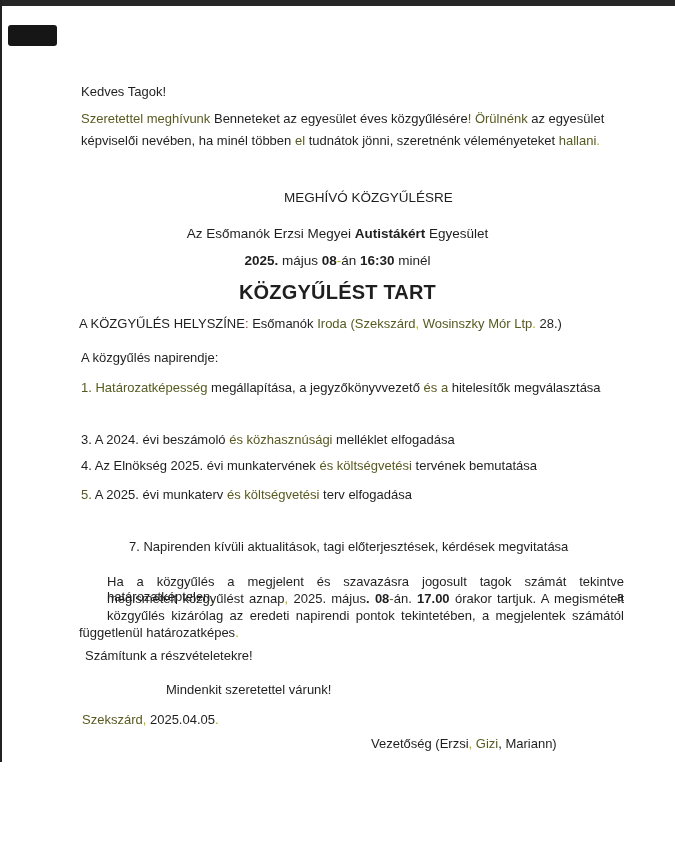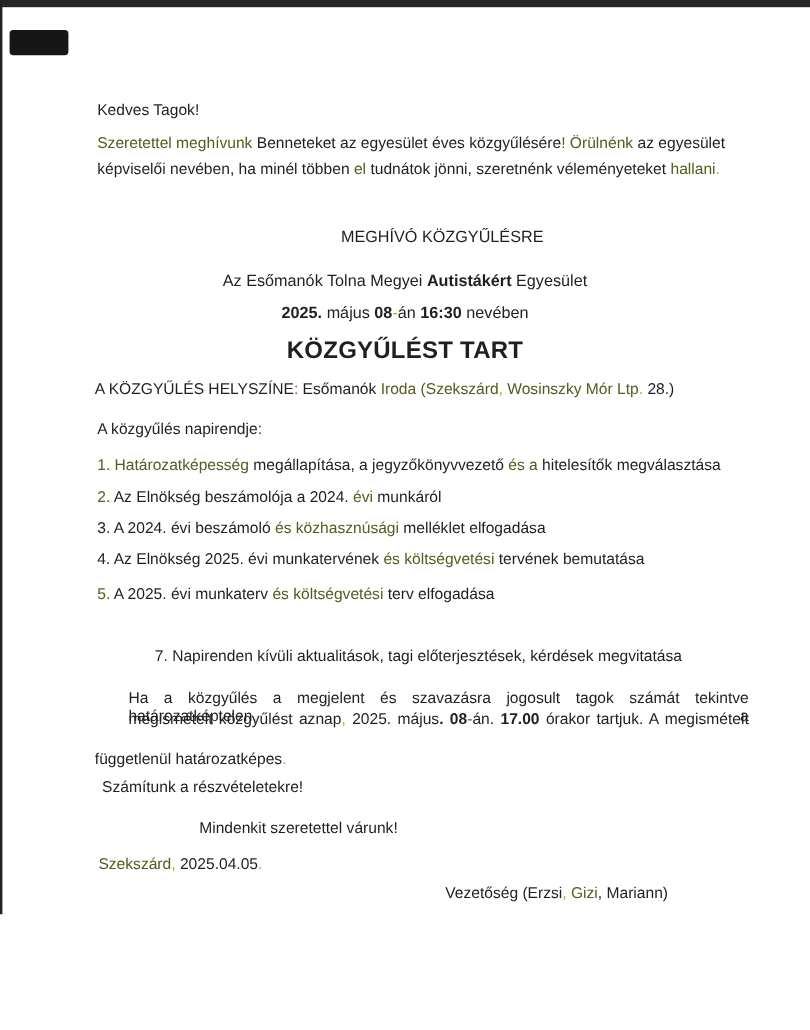--- a/index.html
+++ b/index.html
@@ -48,63 +48,63 @@
   </div>
   <div class="line" style="left:81px;top:133px;">
     <span>képviselői nevében, ha minél többen </span><span class="o">el</span><span> tudnátok jönni, szeretnénk véleményeteket </span><span class="o">hallani</span><span class="y">.</span>
   </div>
 
   <div class="center fs14" style="top:190px;margin-left:31px;">
     <span>MEGHÍVÓ KÖZGYŰLÉSRE</span>
   </div>
 
   <div class="center fs14" style="top:226px;">
-    <span>Az Esőmanók Tolna Megyei </span><span class="b">Autistákért</span><span> Egyesület</span>
+    <span>Az Esőmanók Erzsi Megyei </span><span class="b">Autistákért</span><span> Egyesület</span>
   </div>
 
   <div class="center fs14" style="top:253px;">
-    <span class="b">2025.</span><span> május </span><span class="b">08</span><span class="y">-</span><span>án </span><span class="b">16:30</span><span> nevében</span>
+    <span class="b">2025.</span><span> május </span><span class="b">08</span><span class="y">-</span><span>án </span><span class="b">16:30</span><span> minél</span>
   </div>
 
   <div class="center subtitle" style="top:281px;">
     <span>KÖZGYŰLÉST TART</span>
   </div>
 
   <div class="line" style="left:79px;top:316px;">
     <span>A KÖZGYŰLÉS HELYSZÍNE</span><span class="r">:</span><span> Esőmanók </span><span class="o">Iroda (Szekszárd</span><span class="y">,</span><span class="o"> Wosinszky Mór Ltp</span><span class="y">.</span><span> 28.)</span>
   </div>
 
   <div class="line" style="left:81px;top:350px;">
     <span>A közgyűlés napirendje:</span>
   </div>
 
   <div class="line" style="left:81px;top:380px;">
     <span class="o">1. Határozatképesség</span><span> megállapítása, a jegyzőkönyvvezető </span><span class="o">és a</span><span> hitelesítők megválasztása</span>
-  </div>
-  <div class="line" style="left:81px;top:406px;">
-    <span class="o">2.</span><span> Az Elnökség beszámolója a 2024. </span><span class="o">évi</span><span> munkáról</span>
   </div>
   <div class="line" style="left:81px;top:432px;">
     <span>3. A 2024. évi beszámoló </span><span class="o">és közhasznúsági</span><span> melléklet elfogadása</span>
   </div>
   <div class="line" style="left:81px;top:458px;">
     <span>4. Az Elnökség 2025. évi munkatervének </span><span class="o">és költségvetési</span><span> tervének bemutatása</span>
   </div>
   <div class="line" style="left:81px;top:487px;">
     <span class="o">5.</span><span> A 2025. évi munkaterv </span><span class="o">és költségvetési</span><span> terv elfogadása</span>
   </div>
   <div class="line" style="left:81px;top:539px;margin-left:48px;">
     <span>7. Napirenden kívüli aktualitások, tagi előterjesztések, kérdések megvitatása</span>
   </div>
 
   <div class="wrapline just" style="left:79px;top:574px;width:517px;">
     <span>Ha a közgyűlés a megjelent és szavazásra jogosult tagok számát tekintve határozatképtelen</span><span class="y">,</span><span> a</span>
   </div>
   <div class="wrapline just" style="left:79px;top:591px;width:517px;">
     <span>megismételt közgyűlést aznap</span><span class="y">,</span><span> 2025. május</span><span class="b">. 08</span><span class="o">-</span><span>án. </span><span class="b">17.00</span><span> órakor tartjuk. A megismételt</span>
+  </div>
+  <div class="wrapline just" style="left:79px;top:608px;width:517px;">
+    <span>közgyűlés kizárólag az eredeti napirendi pontok tekintetében, a megjelentek számától</span>
   </div>
   <div class="wrapline" style="left:79px;top:625px;width:517px;">
     <span>függetlenül határozatképes</span><span class="y">.</span>
   </div>
 
   <div class="line" style="left:85px;top:648px;">
     <span>Számítunk a részvételetekre!</span>
   </div>
   <div class="line" style="left:166px;top:682px;">
     <span>Mindenkit szeretettel várunk!</span>

